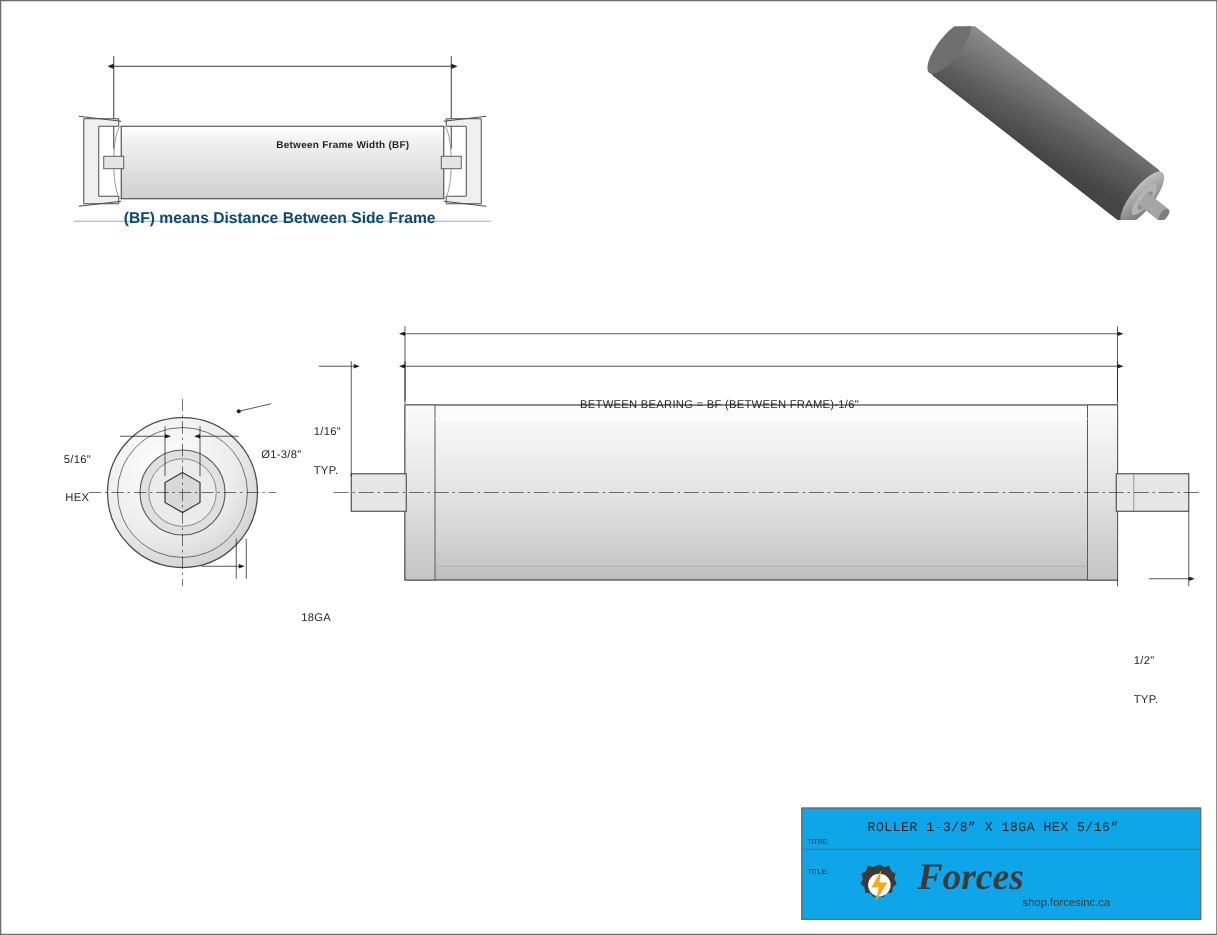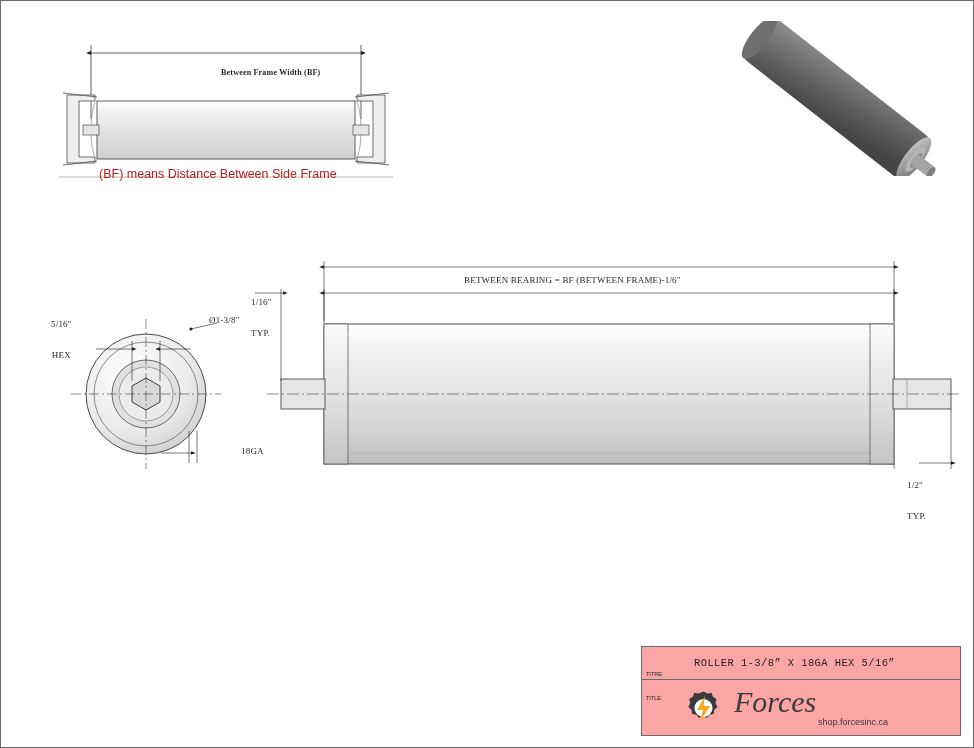--- a/index.html
+++ b/index.html
@@ -20,35 +20,36 @@
     left: 0; top: 0;
     width: 974px;
     height: 748px;
     border: 1px solid #6b6b6b;
     box-sizing: border-box;
   }
   .abs { position: absolute; }
 
   
   .dim-text {
-    font-family: Liberation Serif, serif;
+    font-family: Liberation Sans, sans-serif;
     font-size: 9px;
     color: #231f20;
     line-height: 1.15;
     white-space: pre;
     letter-spacing: 0.2px;
+    margin-top: 43px;
   }
   .center { text-align: center; }
 
   
   #bf-illustration { left: 48px; top: 26px; width: 380px; height: 160px; }
   #bf-caption {
     left: 98px; top: 166px;
-    font-size: 12.5px; font-weight: normal;
-    color: #b91c1c;
+    font-size: 12.5px; font-weight: bold;
+    color: #0c4a6e;
     white-space: pre;
   }
   #bf-label {
     left: 172px; top: 41px;
     font-size: 8px; font-weight: bold;
     white-space: pre;
   }
 
   
   #roller3d { left: 720px; top: 20px; width: 235px; height: 155px; }
@@ -58,21 +59,21 @@
 
   
   .callout { position: absolute; }
 
   
   #title-block {
     left: 640px; top: 645px;
     width: 320px; height: 90px;
     border: 1px solid #6b6b6b;
     box-sizing: border-box;
-    background: #fca5a5;
+    background: #0ea5e9;
   }
   #title-divider {
     position: absolute;
     left: 0; top: 32px;
     width: 100%; height: 1px;
     background: #6b6b6b;
   }
   #title-label {
     position: absolute;
     left: 4px; top: 6px;
@@ -94,21 +95,21 @@
     position: absolute;
     left: 40px; top: 36px;
     width: 275px;
     height: 52px;
   }
   #brand-name {
     position: absolute;
     left: 52px; top: 2px;
     font-family: "Liberation Serif", serif;
     font-size: 30px;
-    font-weight: normal;
+    font-weight: bold;
     font-style: italic;
     color: #3b3b3b;
     letter-spacing: 0px;
   }
   #brand-url {
     position: absolute;
     left: 136px; top: 34px;
     font-size: 9px;
     color: #3b3b3b;
   }

